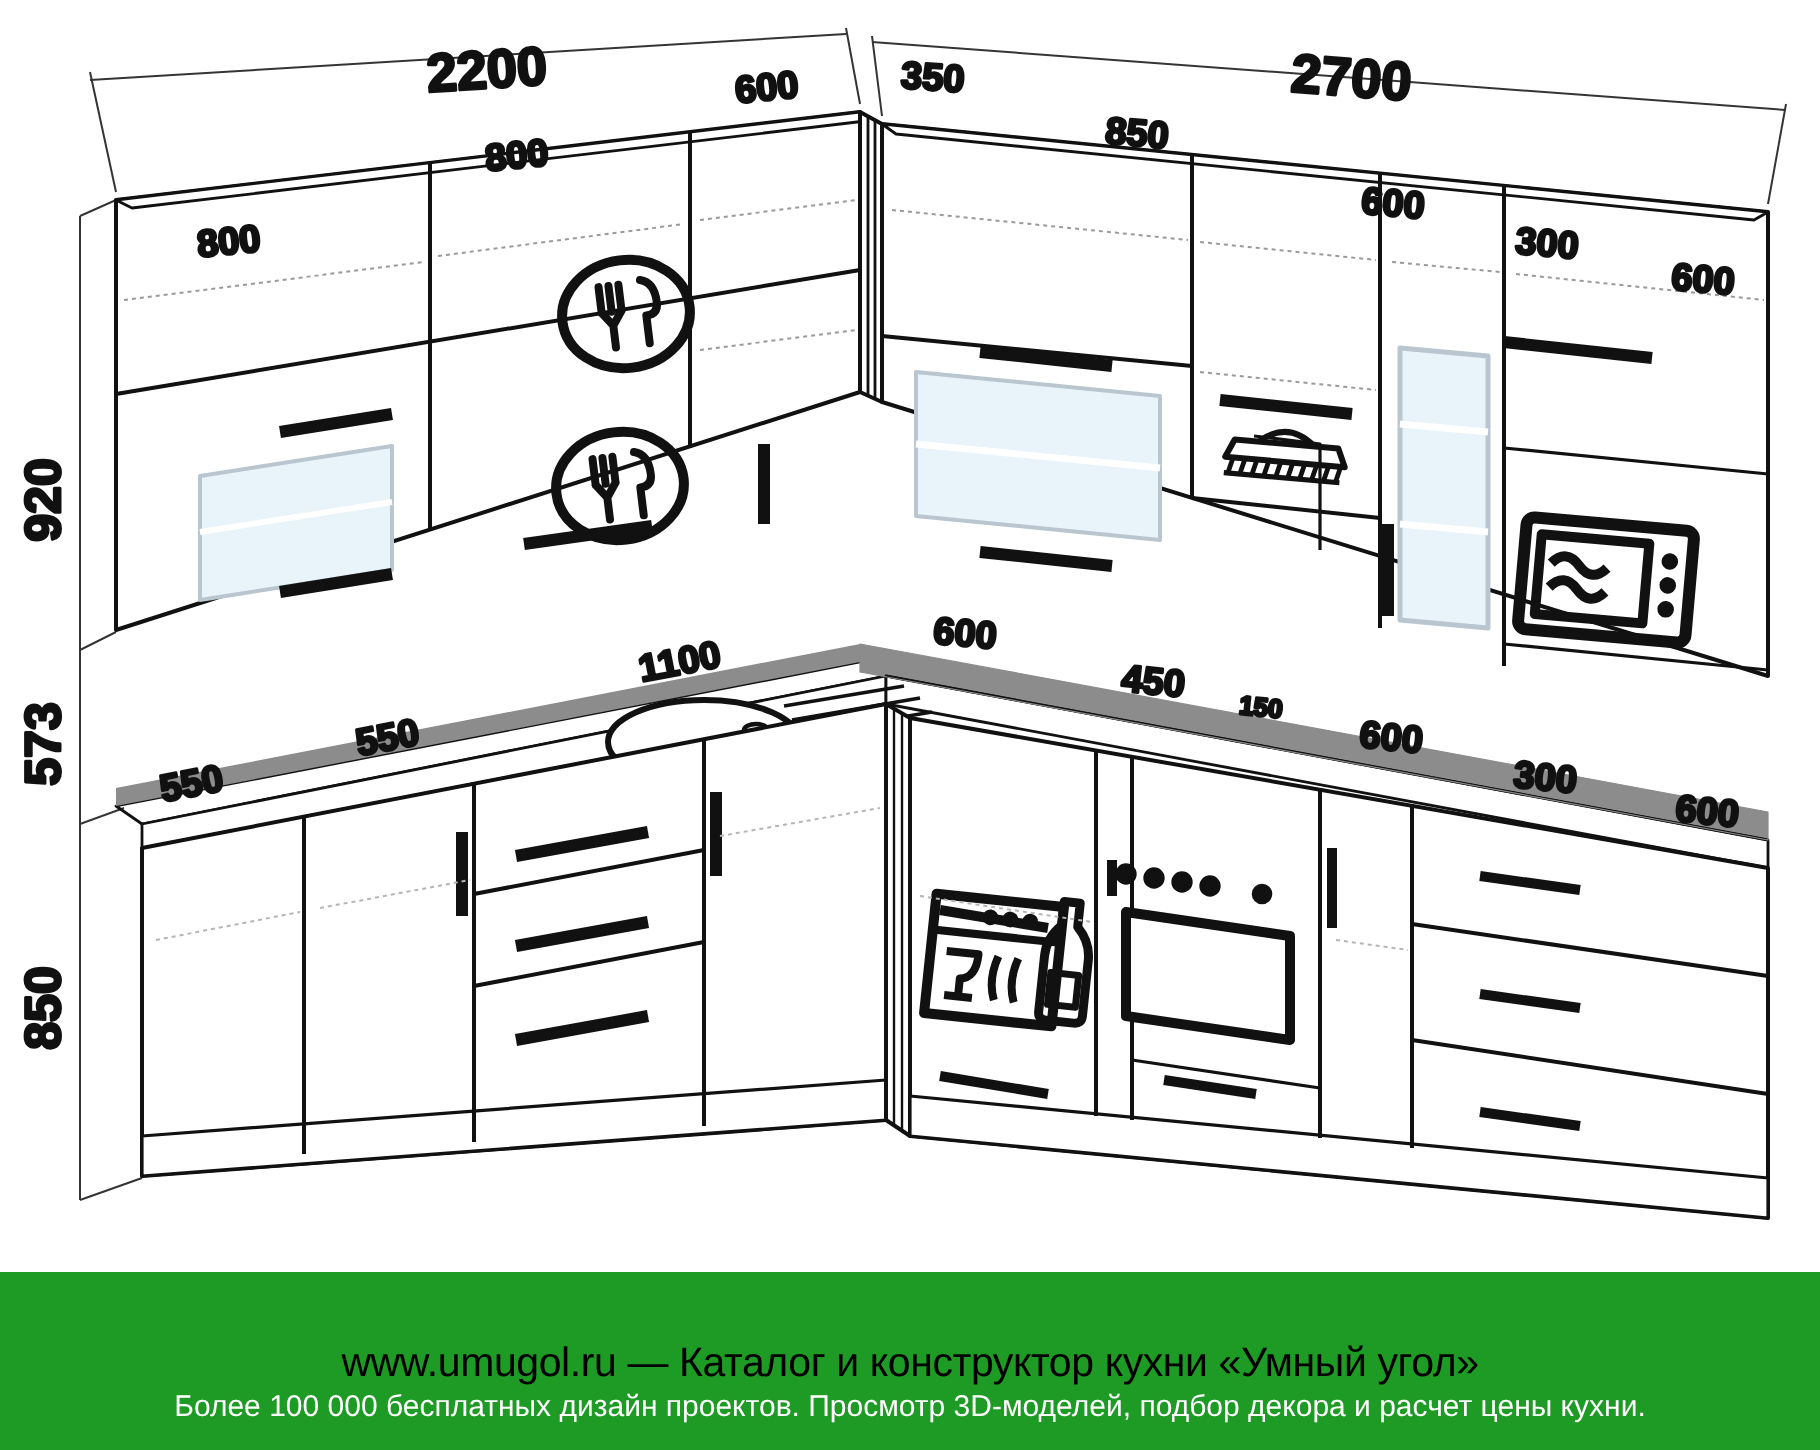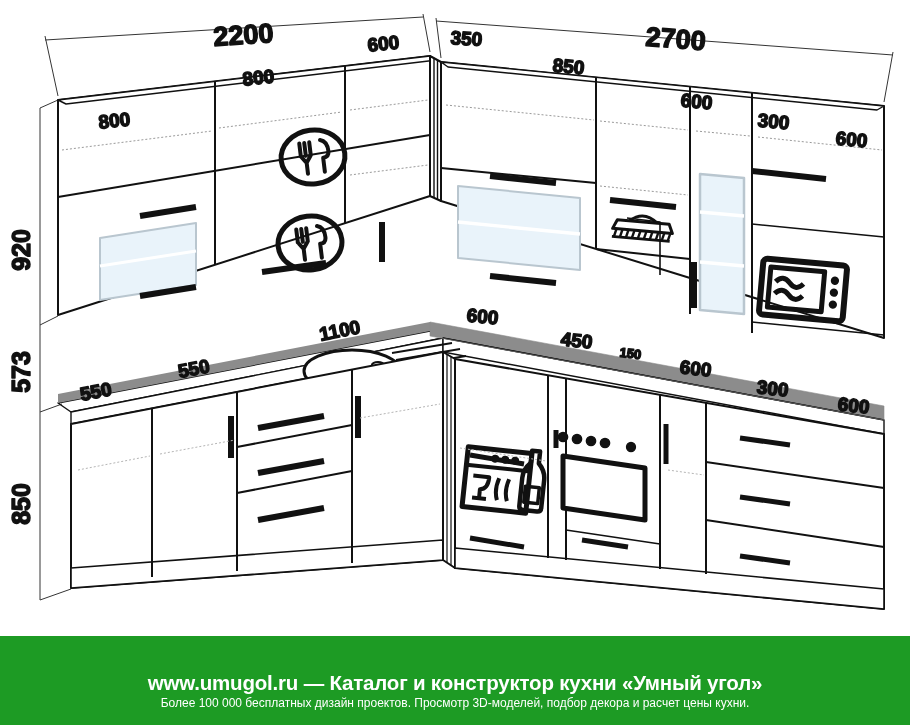--- a/index.html
+++ b/index.html
@@ -1,22 +1,22 @@
 <!DOCTYPE html>
 <html><head>
 <meta charset="utf-8">
 <style>
   html,body{margin:0;padding:0;background:#ffffff;}
   body{width:910px;height:725px;font-family:"Liberation Sans",sans-serif;overflow:hidden;}
   #stage{position:relative;width:910px;height:725px;background:#fff;}
   #drawing{position:absolute;left:0;top:0;width:910px;height:618px;}
   .footer{position:absolute;left:0;top:636px;width:910px;height:89px;background:#1d9b24;
           display:flex;flex-direction:column;align-items:center;justify-content:center;}
-  .footer-main{color:#ffffff;font-weight:bold;font-size:20.5px;letter-spacing:-0.2px;white-space:nowrap;margin-top:20px;}
-  .footer-sub{color:#ffffff;font-size:12px;margin-top:1px;white-space:nowrap;}
+  .footer-main{color:#000000;font-weight:normal;font-size:20.5px;letter-spacing:-0.2px;white-space:nowrap;margin-top:20px;}
+  .footer-sub{color:#ffffff;font-size:15px;margin-top:1px;white-space:nowrap;}
   svg text{font-family:"Liberation Sans",sans-serif;font-weight:bold;fill:#111;}
 </style>
 </head>
 <body>
 
 <div id="stage">
 
   <svg id="drawing" viewBox="0 0 910 618">
     <defs>
       <g id="plateIcon">

